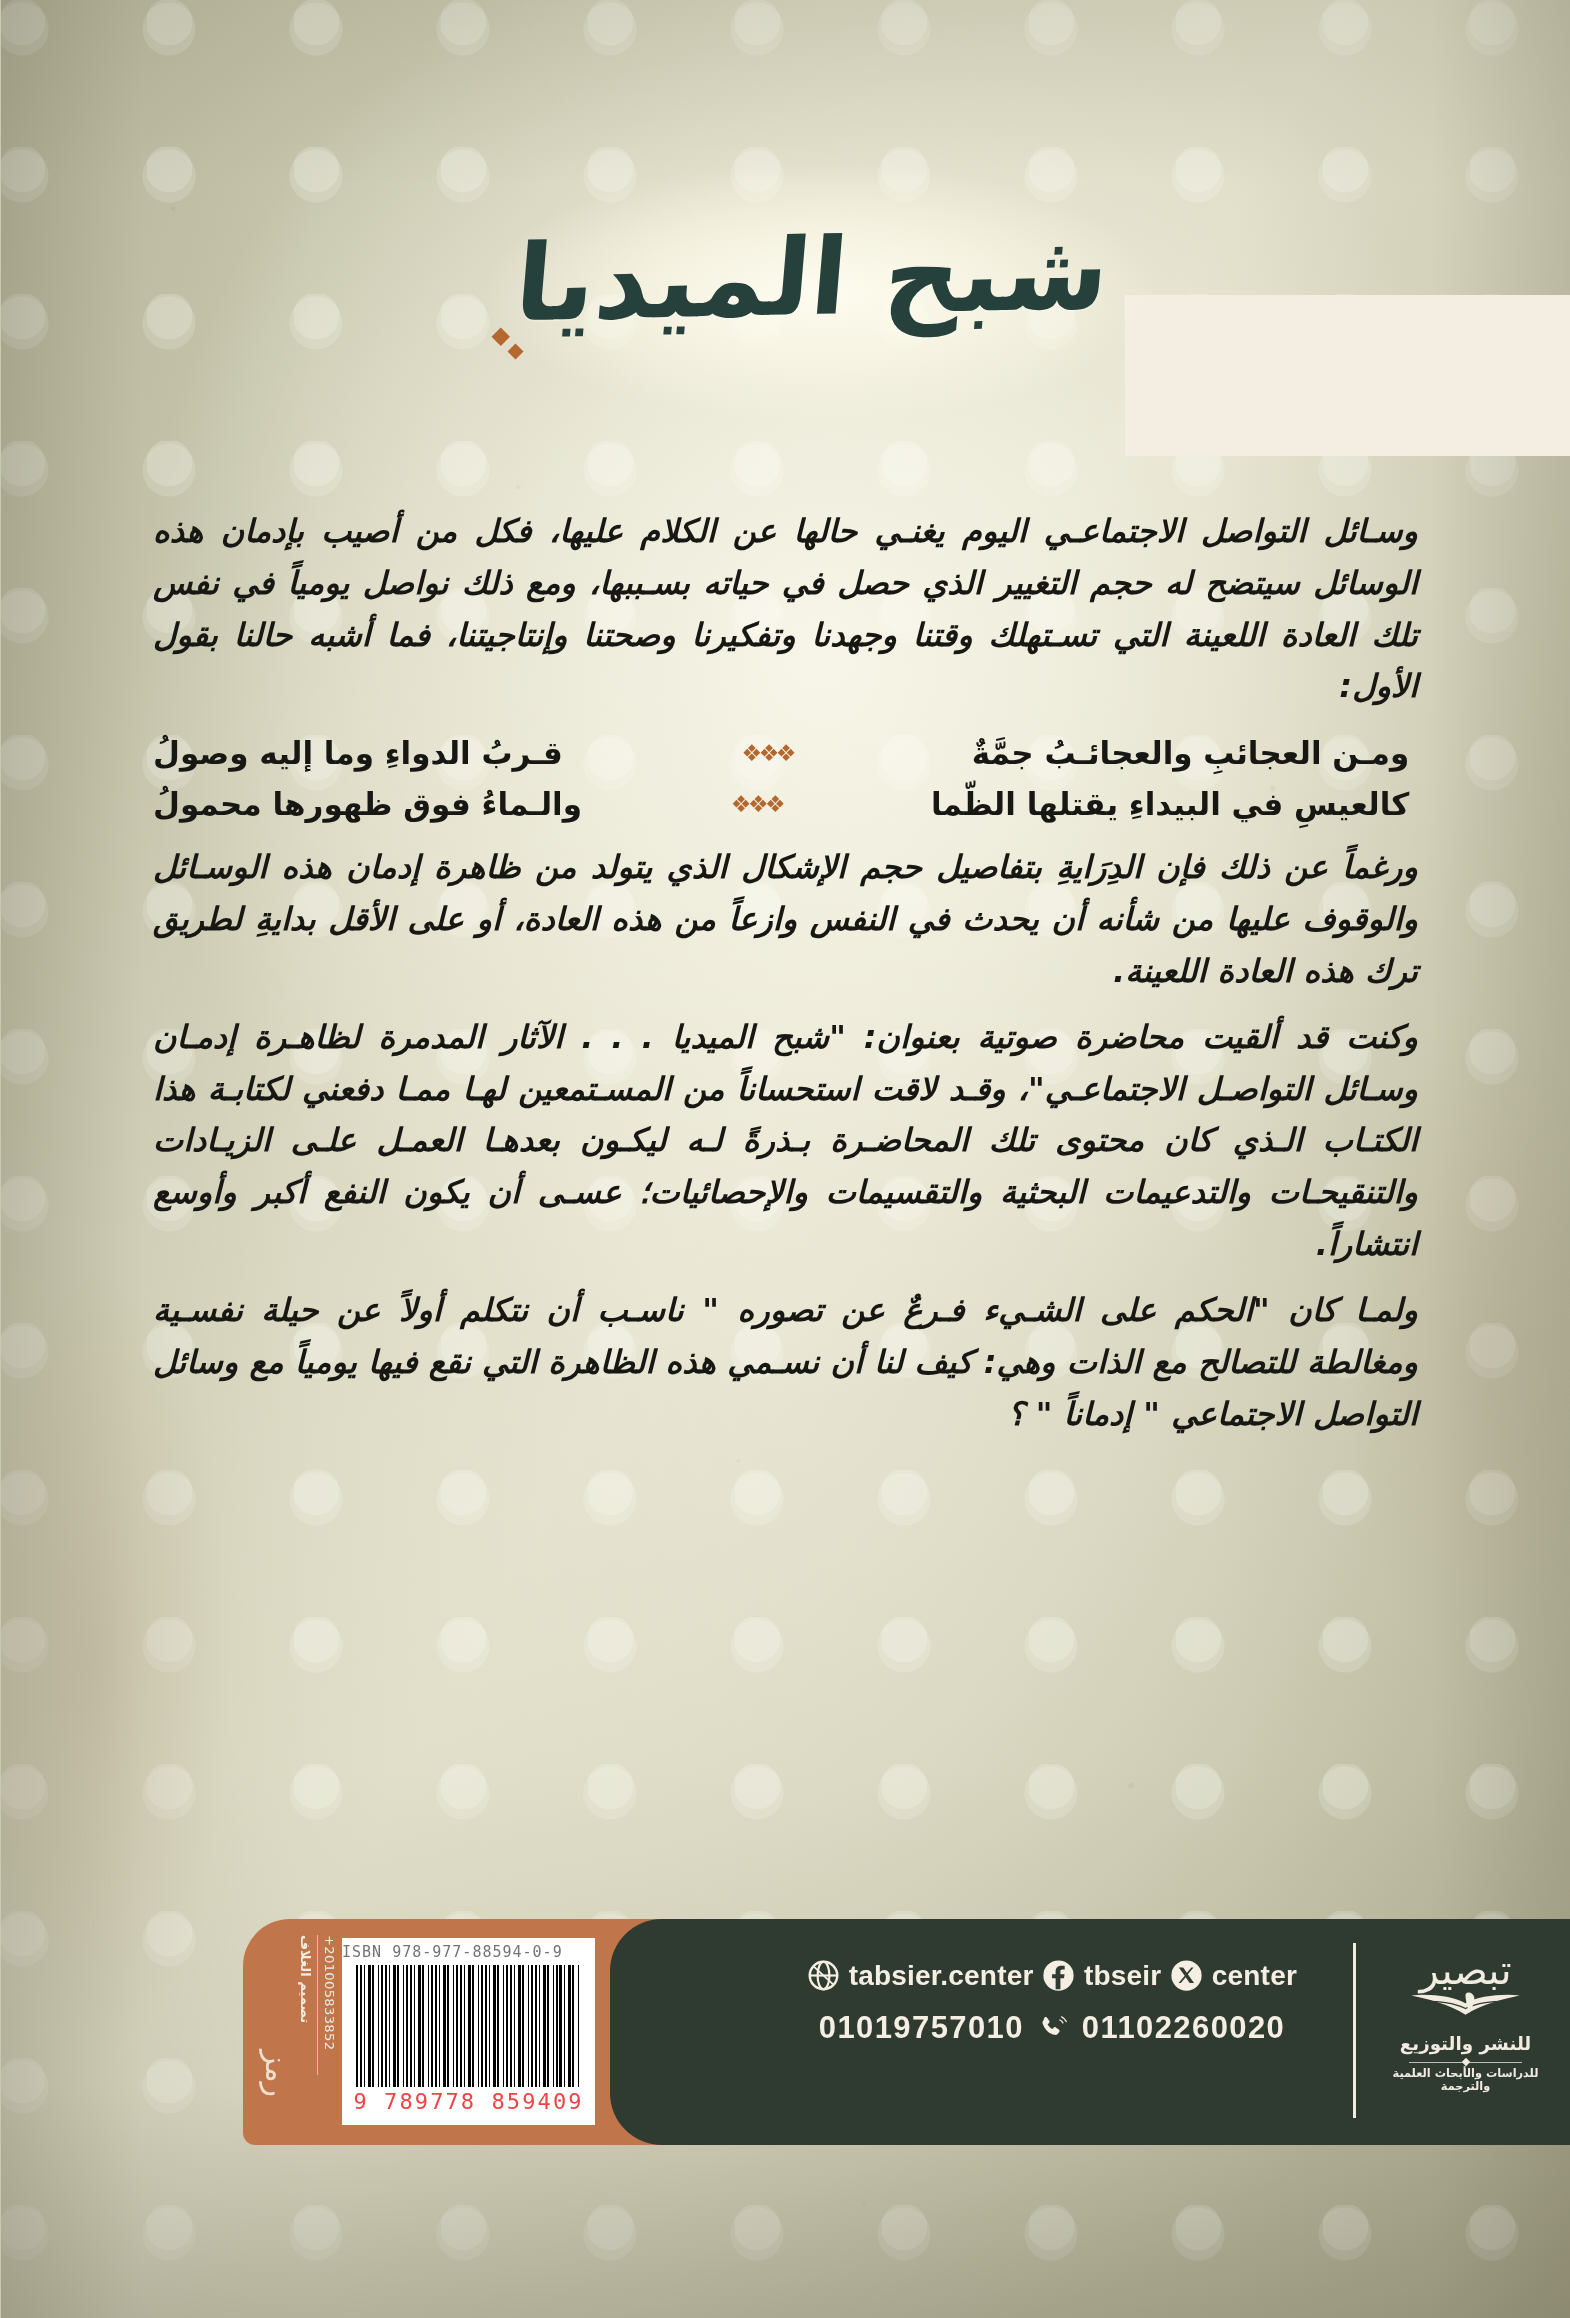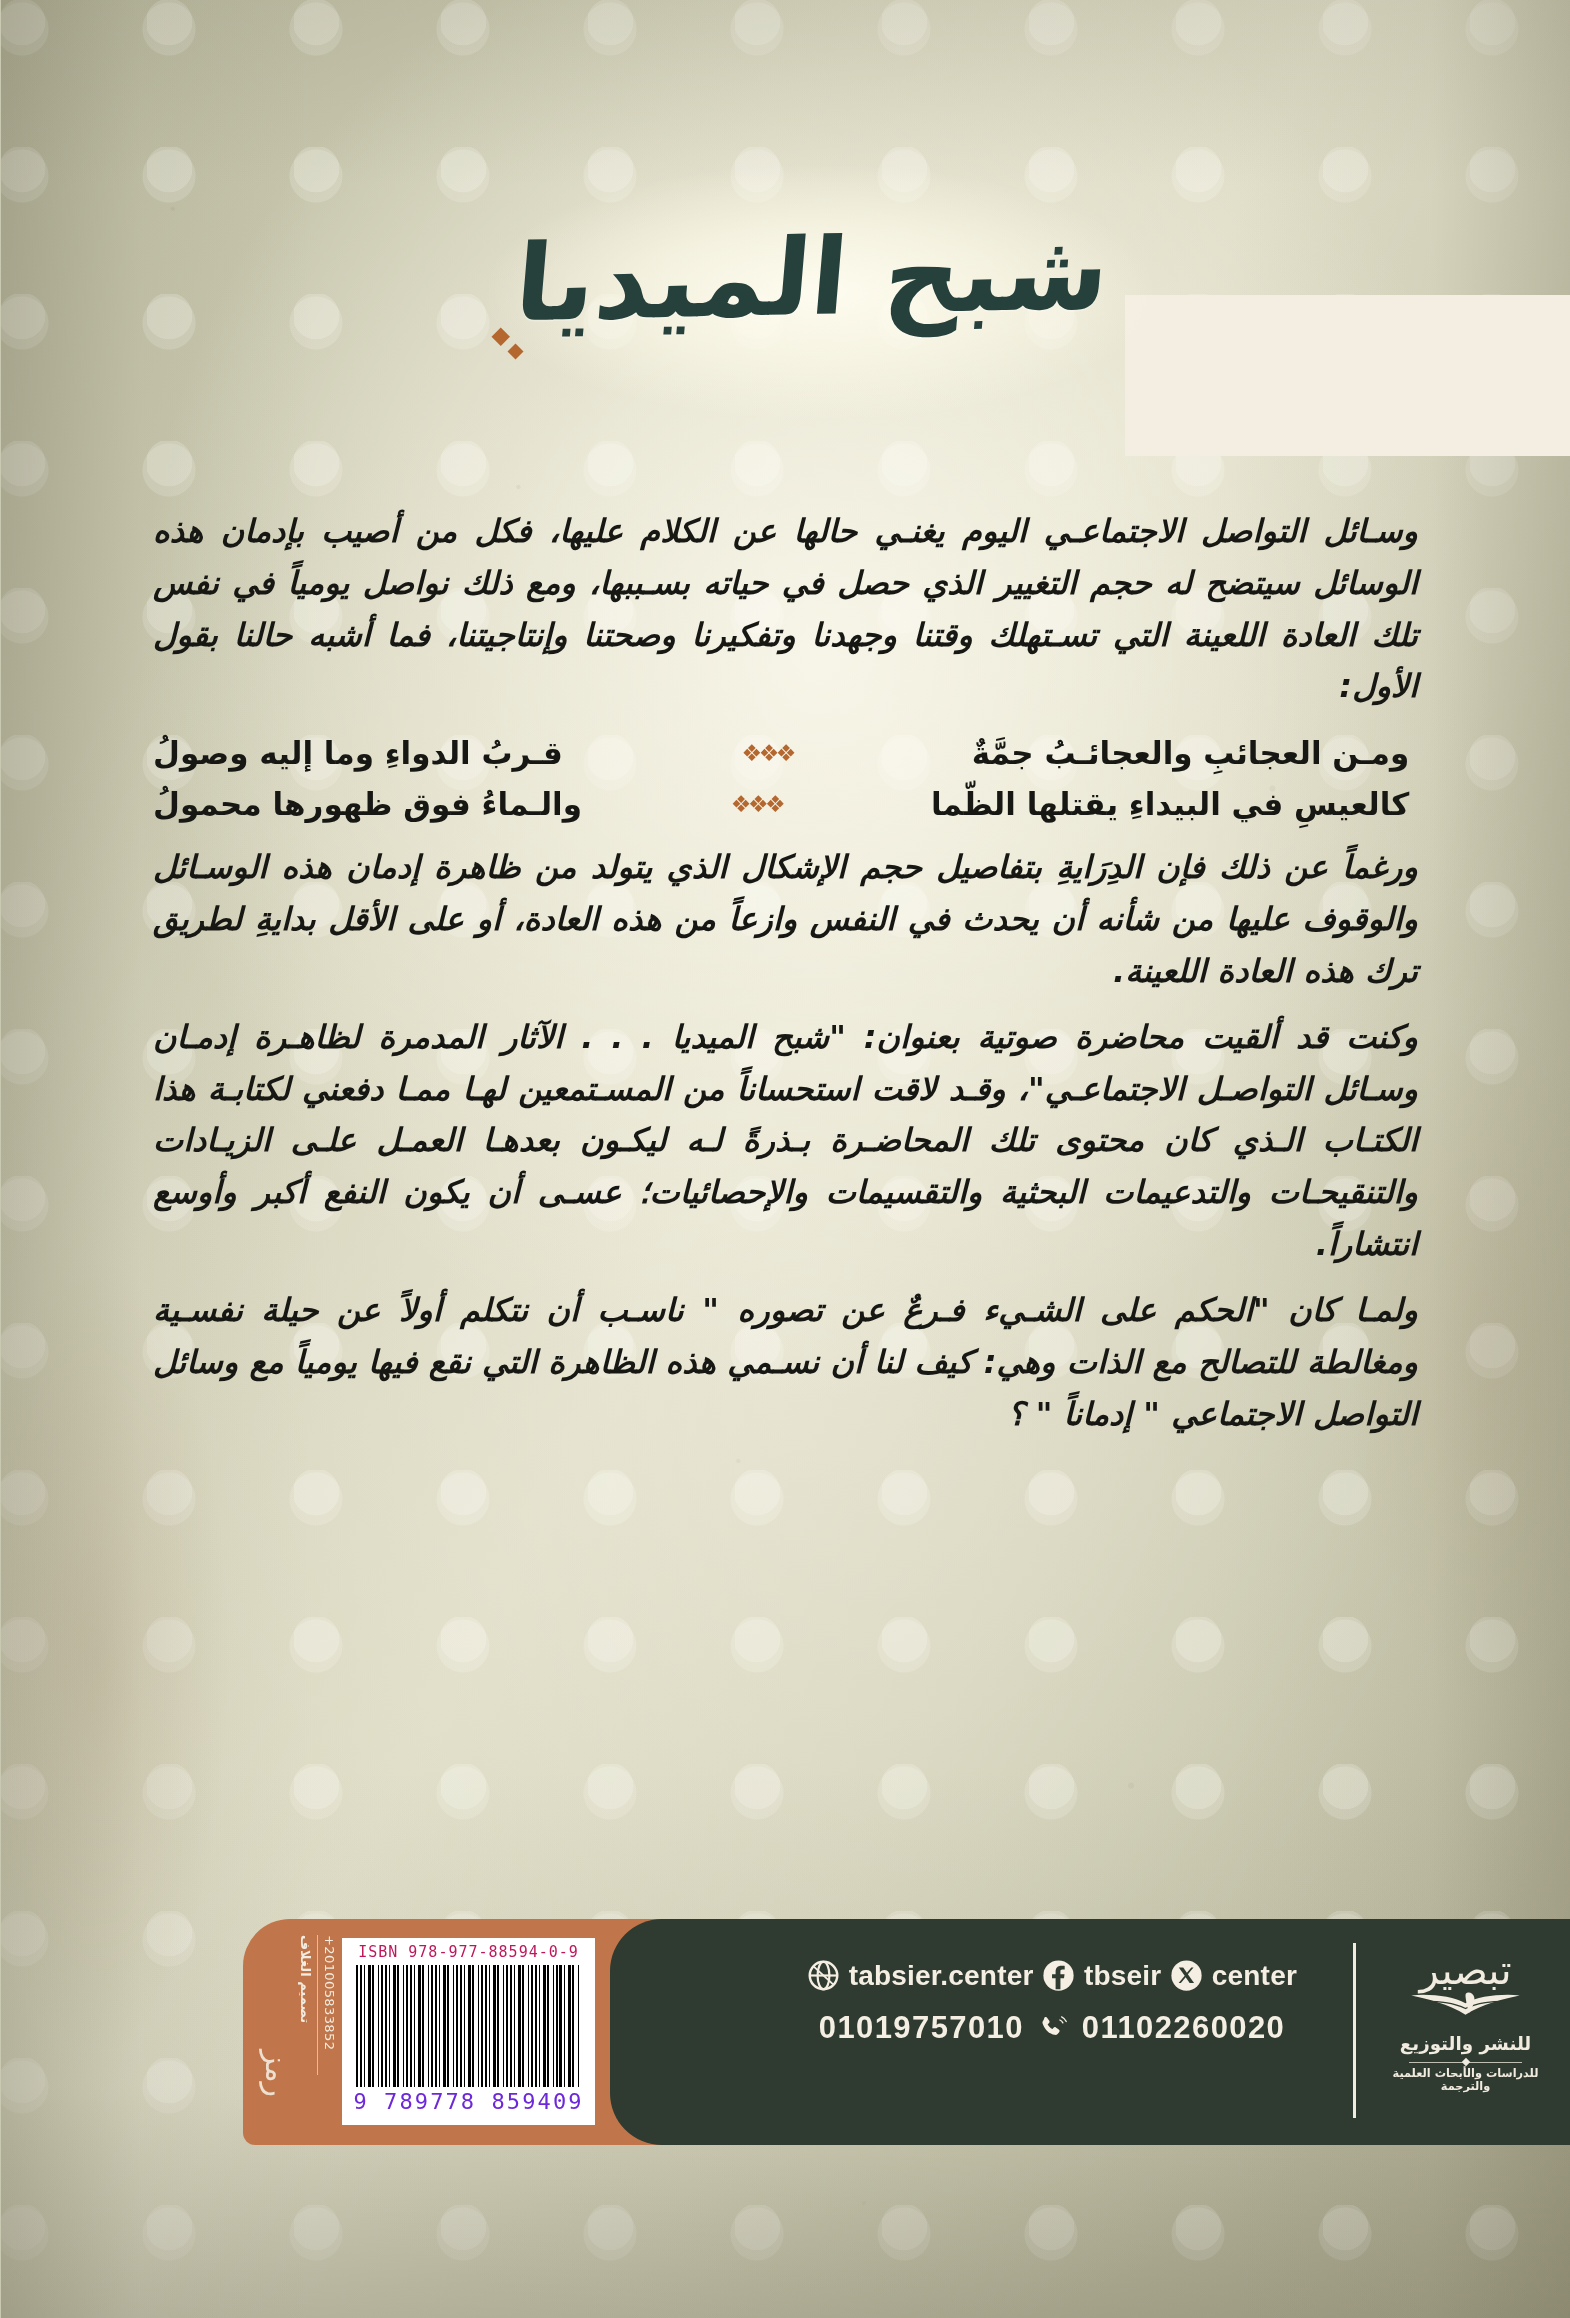--- a/index.html
+++ b/index.html
@@ -161,37 +161,36 @@
   }
   .barcode{
     position:absolute;left:99px;top:19px;width:253px;height:187px;
     background:#ffffff;
     padding:0;
   }
   .bc-isbn{
     font-family:"DejaVu Sans Mono", monospace;
     font-size:15px;
     letter-spacing:1px;
-    color:#be185d;
-    text-align:center;
+    color:#737373;
     padding-top:5.2px;
     direction:ltr;
   }
   .bc-bars{
     height:122px;margin:3.5px 14px 0 14px;
     background-image:repeating-linear-gradient(to right,
       #000 0 1.7px, #fff 1.7px 3.5px, #000 3.5px 6.1px, #fff 6.1px 7.9px,
       #000 7.9px 8.7px, #fff 8.7px 12.2px, #000 12.2px 15px, #fff 15px 15.7px,
       #000 15.7px 18.3px, #fff 18.3px 22px, #000 22px 23px, #fff 23px 25px);
   }
   .bc-num{
     font-family:"DejaVu Sans Mono", monospace;
     font-size:22px;
     letter-spacing:2.1px;
-    color:#6d28d9;
+    color:#ef4444;
     text-align:center;
     padding-top:2.6px;
     direction:ltr;
   }
   .designer-col{
     position:absolute;left:14px;top:15.7px;width:79px;height:195px;
     color:#f2ece0;
     display:flex;flex-direction:row;align-items:flex-start;gap:1.7px;
   }
   .vert-txt{

